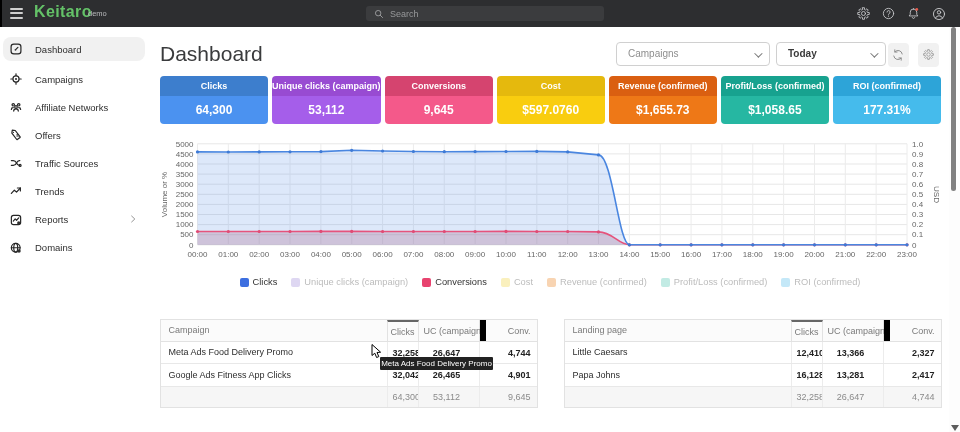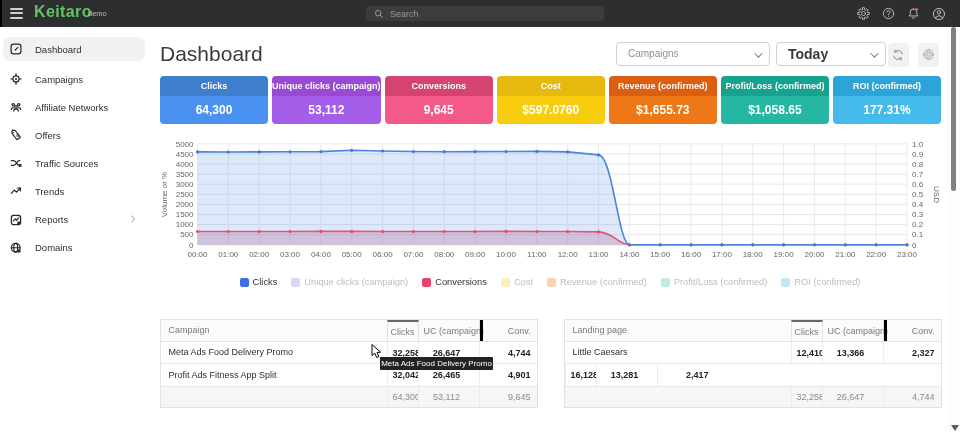--- a/index.html
+++ b/index.html
@@ -40,21 +40,21 @@
 .thead{height:22px;background:#fbfbfb;color:#7a7a7a;border-bottom:1px solid #e2e2e2;font-size:9px;white-space:nowrap}
 .trow{height:22.6px;border-bottom:1px solid #e8e8e8}
 .tfoot{height:20px;background:#f6f6f6;color:#6e6e6e}
 .c0{flex:1;padding-left:8px;overflow:hidden;white-space:nowrap}
 .c1{width:32px;flex:none;text-align:right;overflow:hidden;padding-left:5px}
 .c2{width:61px;flex:none;text-align:center;padding-right:4px}
 .c3{width:57px;flex:none;text-align:right;padding-right:6px}
 .thead .c1,.thead .c2{border-left:1px solid #e2e2e2;border-right:1px solid #e2e2e2;align-self:stretch;line-height:22px}
 .thead .c1{padding-right:3px;padding-left:0}
 .thead .c2{border-left:none;text-align:left;padding-left:5px}
-.thead .c3{border-left:3px solid #000000;align-self:stretch;line-height:22px}
+.thead .c3{border-left:6px solid #000000;align-self:stretch;line-height:22px}
 .trow .c1,.trow .c2,.tfoot .c1,.tfoot .c2{border-right:1px solid #ececec;align-self:stretch;line-height:22.6px}
 .trow .c1,.tfoot .c1{border-left:1px solid #ececec}
 .trow .c3,.tfoot .c3{align-self:stretch;line-height:22.6px}
 .tfoot .c1,.tfoot .c2,.tfoot .c3{line-height:20px}
 .sorted{border-top:2px solid #666;line-height:20px !important}
 .nm{color:#2e2e2e}
 .num{color:#222;font-weight:bold}
 .tfoot .num{color:#8a8a8a;font-weight:normal}
 .tooltip{position:absolute;left:380px;top:357px;width:113px;height:13px;background:#222;color:#fff;font-size:8px;line-height:13px;text-align:center;border-radius:1px;z-index:5}
 .cursor{position:absolute;left:371px;top:344px;z-index:6}
@@ -165,21 +165,21 @@
           <ellipse cx="10.5" cy="10.5" rx="3.6" ry="8" stroke="#262626" stroke-width="2.2" fill="none" stroke-linecap="round" stroke-linejoin="round"></ellipse>
           <line x1="2.5" y1="10.5" x2="18.5" y2="10.5" stroke="#262626" stroke-width="2.2" fill="none" stroke-linecap="round" stroke-linejoin="round"></line>
           <circle cx="16.5" cy="16.5" r="3.2" fill="#2f2f2f"></circle>
         </svg>
         <span>Domains</span>
       </div>
     </div>
   </div>
 <h1>Dashboard</h1>
 <div class="sel" style="left:616px;width:154px;color:#8e8e8e">Campaigns<span class="ar"></span></div>
-<div class="sel" style="left:776px;width:110px;color:#3a3a3a;font-weight:bold;font-size:14px">Today<span class="ar"></span></div>
+<div class="sel" style="left:776px;width:110px;color:#3a3a3a;font-weight:bold;font-size:10px">Today<span class="ar"></span></div>
 <div class="btn" style="left:887.5px"><svg width="12" height="12" viewBox="0 0 24 24" style="margin:6px 4.5px">
       <path d="M20.5 10 a8.7 8.7 0 0 0 -14.9 -4.3 M3.5 14 a8.7 8.7 0 0 0 14.9 4.3" stroke="#8f8f8f" stroke-width="2" fill="none" stroke-linecap="round"></path>
       <path d="M5.6 1.6 L5.6 6.1 L10.1 6.1 M18.4 22.4 L18.4 17.9 L13.9 17.9" stroke="#8f8f8f" stroke-width="2" fill="none" stroke-linecap="round" stroke-linejoin="round"></path>
     </svg></div>
 <div class="btn" style="left:917.5px"><svg width="11" height="11" viewBox="0 0 24 24" style="margin:6.5px 5px">
       <path d="M10.23,1.35 L13.77,1.35 L13.94,4.86 L15.68,5.58 L18.28,3.21 L20.79,5.72 L18.42,8.32 L19.14,10.06 L22.65,10.23 L22.65,13.77 L19.14,13.94 L18.42,15.68 L20.79,18.28 L18.28,20.79 L15.68,18.42 L13.94,19.14 L13.77,22.65 L10.23,22.65 L10.06,19.14 L8.32,18.42 L5.72,20.79 L3.21,18.28 L5.58,15.68 L4.86,13.94 L1.35,13.77 L1.35,10.23 L4.86,10.06 L5.58,8.32 L3.21,5.72 L5.72,3.21 L8.32,5.58 L10.06,4.86 Z" stroke="#9e9e9e" stroke-width="2" fill="none" stroke-linejoin="round"></path>
       <circle cx="12" cy="12" r="3.8" stroke="#9e9e9e" stroke-width="2" fill="none"></circle>
     </svg></div>
 <div class="cards">
     <div class="card">
@@ -386,21 +386,21 @@
       <div class="c2">UC (campaign)</div>
       <div class="c3">Conv.</div>
     </div>
     <div class="trow">
       <div class="c0 nm">Meta Ads Food Delivery Promo</div>
       <div class="c1 num">32,258</div>
       <div class="c2 num">26,647</div>
       <div class="c3 num cb2">4,744</div>
     </div>
     <div class="trow">
-      <div class="c0 nm">Profit Ads Fitness App Split</div>
+      <div class="c0 nm">Google Ads Fitness App Clicks</div>
       <div class="c1 num">32,042</div>
       <div class="c2 num">26,465</div>
       <div class="c3 num cb2">4,901</div>
     </div>
     <div class="tfoot">
       <div class="c0"></div>
       <div class="c1 num">64,300</div>
       <div class="c2 num">53,112</div>
       <div class="c3 num">9,645</div>
     </div>
@@ -412,20 +412,21 @@
       <div class="c2">UC (campaign)</div>
       <div class="c3">Conv.</div>
     </div>
     <div class="trow">
       <div class="c0 nm">Little Caesars</div>
       <div class="c1 num">12,410</div>
       <div class="c2 num">13,366</div>
       <div class="c3 num cb2">2,327</div>
     </div>
     <div class="trow">
+      <div class="c0 nm">Papa Johns</div>
       <div class="c1 num">16,128</div>
       <div class="c2 num">13,281</div>
       <div class="c3 num cb2">2,417</div>
     </div>
     <div class="tfoot">
       <div class="c0"></div>
       <div class="c1 num">32,258</div>
       <div class="c2 num">26,647</div>
       <div class="c3 num">4,744</div>
     </div>

